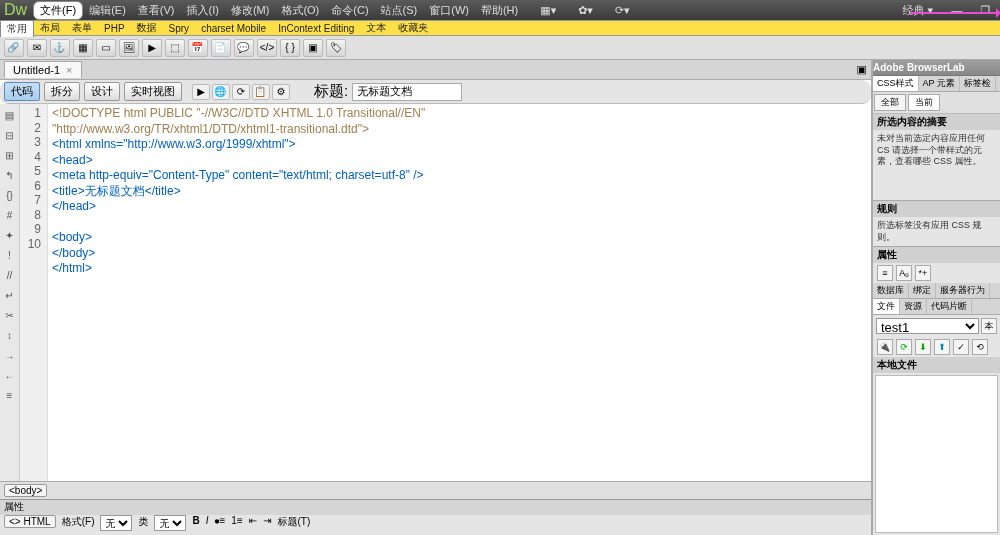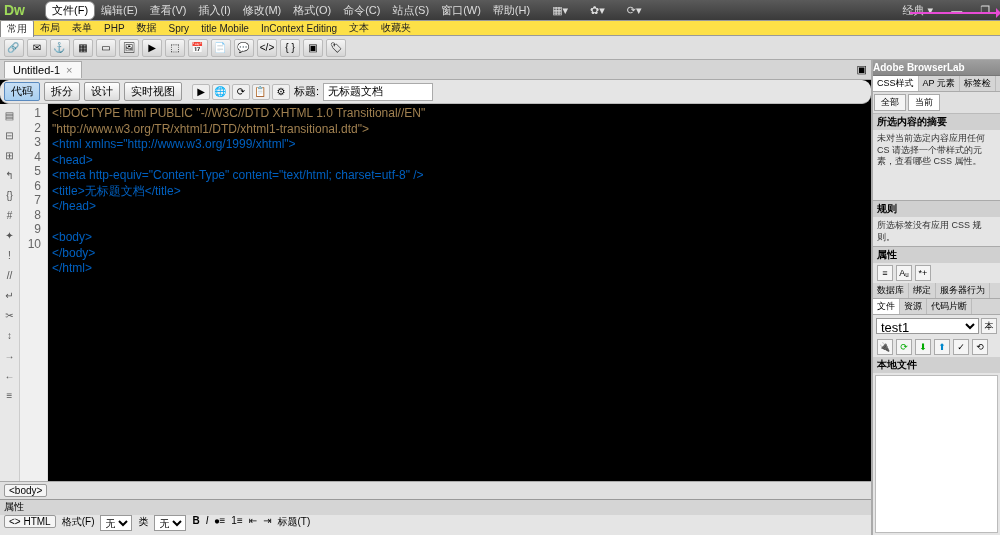--- a/index.html
+++ b/index.html
@@ -1,42 +1,42 @@
 <!DOCTYPE html>
 <html><head>
 <meta charset="utf-8">
 <style>
 * { margin: 0; padding: 0; box-sizing: border-box; font-family: "Microsoft YaHei", Arial, sans-serif; }
 body { background: #e8e8e8; width: 1000px; height: 535px; overflow: hidden; font-size: 11px; }
 .menubar { background: linear-gradient(#5a5a5a,#3a3a3a); height: 20px; display: flex; align-items: center; color: #ddd; padding: 0 4px; }
-.dw-logo { color: #9ed85a; font-weight: bold; font-size: 14px; margin-right: 20px; }
+.dw-logo { color: #9ed85a; font-weight: normal; font-size: 16px; margin-right: 6px; }
 .menu-item { padding: 1px 6px; cursor: pointer; font-size: 11px; }
 .menu-item.boxed { background: #fff; color: #000; border: 1px solid #888; border-radius: 6px; }
 .menu-icons { margin-left: 10px; display: flex; gap: 10px; }
 .menu-spacer { flex: 1; }
 .classic-area { position: relative; display: flex; align-items: center; gap: 6px; }
 .pink-arrow { position: absolute; right: -4px; top: 10px; width: 90px; height: 2px; background: #e84bd6; }
 .pink-arrow::after { content:''; position:absolute; right:-6px; top:-4px; border:5px solid transparent; border-left-color:#e84bd6; }
 .tab-strip { background: #fde047; height: 16px; border-top: 1px solid #999; border-bottom: 1px solid #999; display: flex; align-items: center; }
 .tab { padding: 1px 6px; font-size: 10px; color: #222; cursor: pointer; }
 .tab.active { background: #fff; border: 1px solid #888; border-bottom: none; border-radius: 2px 2px 0 0; }
 .toolbar { background: #e0e0e0; height: 24px; border-bottom: 1px solid #aaa; display: flex; align-items: center; padding: 0 4px; gap: 3px; }
 .tb-icon { width: 20px; height: 18px; border: 1px solid #bbb; background: linear-gradient(#f5f5f5,#d5d5d5); border-radius: 2px; display: flex; align-items: center; justify-content: center; font-size: 10px; cursor: pointer; }
 .main-area { display: flex; height: calc(100% - 60px); }
-.left-pane { flex: 1; display: flex; flex-direction: column; background: #000000; border-right: 2px solid #aaa; }
+.left-pane { flex: 1; display: flex; flex-direction: column; background: #ffffff; border-right: 2px solid #aaa; }
 .doc-tab-bar { height: 20px; background: #d5d5d5; display: flex; align-items: center; padding: 0 4px; border-bottom: 1px solid #aaa; position: relative; }
 .doc-tab { background: #f8f8f8; border: 1px solid #aaa; border-bottom: none; padding: 2px 8px; font-size: 11px; display: flex; align-items: center; gap: 6px; }
 .doc-close { cursor: pointer; color: #888; }
 .collapse-icn { position: absolute; right: 4px; cursor: pointer; }
 .view-bar { height: 24px; background: #e5e5e5; border-bottom: 1px solid #bbb; display: flex; align-items: center; padding: 0 4px; gap: 4px; border-radius: 9px; }
 .view-btn { border: 1px solid #999; background: linear-gradient(#fff,#dcdcdc); padding: 1px 6px; font-size: 11px; cursor: pointer; border-radius: 2px; }
 .view-btn.active { background: linear-gradient(#c8dff5,#a8cff0); border-color: #5a8abf; }
 .small-icons { display: flex; gap: 2px; margin-left: 6px; }
 .small-ic { width: 18px; height: 16px; border: 1px solid #bbb; background: #f0f0f0; border-radius: 2px; cursor: pointer; display:flex; align-items:center; justify-content:center; font-size:10px; }
-.title-label { font-size: 11px; }
+.title-label { margin-left: 20px; font-size: 15px; }
 .title-input { border: 1px solid #aaa; height: 18px; width: 110px; padding: 0 4px; font-size: 11px; }
 .code-area { flex: 1; display: flex; overflow: hidden; }
 .vbar { width: 20px; background: #e8e8e8; border-right: 1px solid #ccc; display: flex; flex-direction: column; align-items: center; padding-top: 4px; gap: 6px; }
 .vbar-ic { width: 14px; height: 14px; cursor: pointer; display:flex; align-items:center; justify-content:center; font-size:10px; color:#555; }
 .gutter { width: 28px; background: #f0f0f0; border-right: 1px solid #ddd; text-align: right; padding: 2px 6px 0 0; font-family: "Courier New", monospace; font-size: 12px; color: #666; line-height: 14.5px; }
 .code { flex: 1; font-family: Consolas, "Courier New", monospace; font-size: 12px; padding: 2px 4px; line-height: 14.5px; white-space: pre; color: #333; overflow: hidden; }
 .code .doctype { color: #a08050; }
 .code .tag { color: #0060c0; }
 .status-bar { height: 18px; background: #e0e0e0; border-top: 1px solid #aaa; display: flex; align-items: center; padding: 0 4px; font-size: 10px; }
 .stat-tag { border: 1px solid #999; background: #f5f5f5; padding: 0 4px; border-radius: 2px; cursor:pointer; }
@@ -88,21 +88,21 @@
   </div>
 </div>
 
 <div class="tab-strip">
   <span class="tab active">常用</span>
   <span class="tab">布局</span>
   <span class="tab">表单</span>
   <span class="tab">PHP</span>
   <span class="tab">数据</span>
   <span class="tab">Spry</span>
-  <span class="tab">title Mobile</span>
+  <span class="tab">charset Mobile</span>
   <span class="tab">InContext Editing</span>
   <span class="tab">文本</span>
   <span class="tab">收藏夹</span>
 </div>
 
 <div class="toolbar">
   <div class="tb-icon">🔗</div>
   <div class="tb-icon">✉</div>
   <div class="tb-icon">⚓</div>
   <div class="tb-icon">▦</div>

